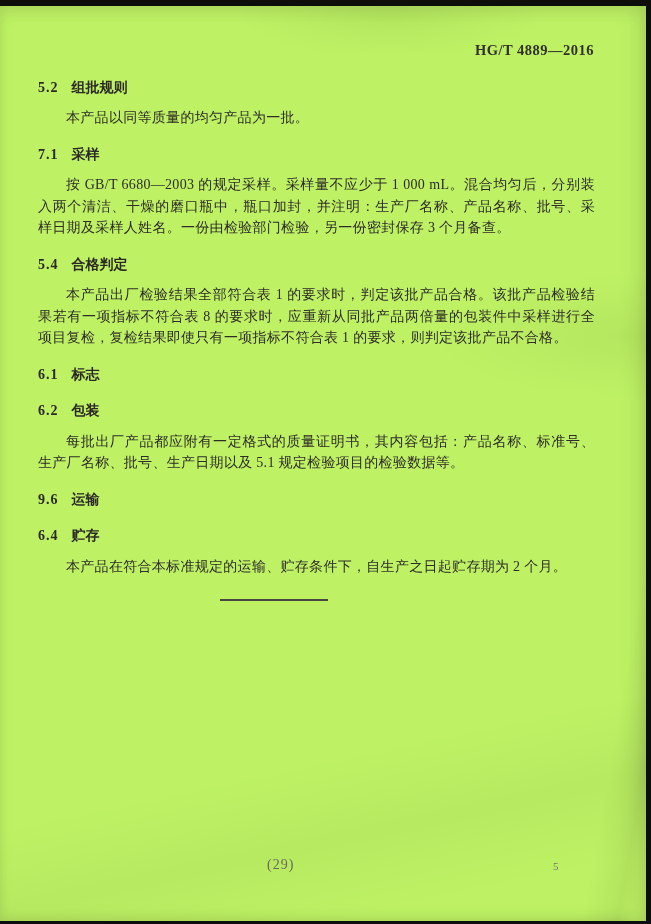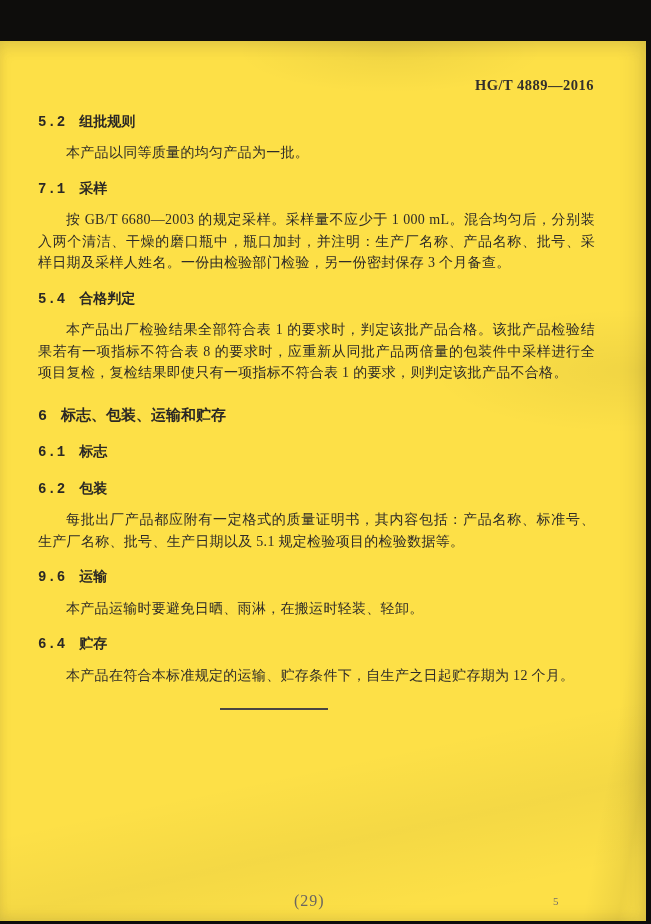--- a/index.html
+++ b/index.html
@@ -7,26 +7,25 @@
     padding: 0;
     width: 651px;
     height: 924px;
     background: #0e0d0c;            
     overflow: hidden;
     font-family: "Liberation Serif", "DejaVu Serif", serif;
   }
   .paper {
     position: absolute;
     left: 0; top: 6px; right: 5px; bottom: 3px;
-    background: #fde047;
+    background: #bef264;
     box-shadow:
       inset -10px 0 18px rgba(60,55,50,0.10),
       inset 0 8px 14px rgba(60,55,50,0.07),
       inset 0 -4px 10px rgba(60,55,50,0.06);
-    margin-top: 35px;
   }
   
   .paper::before {
     content: "";
     position: absolute; inset: 0;
     pointer-events: none;
     background:
       linear-gradient(100deg, rgba(0,0,0,0) 92%, rgba(0,0,0,0.06) 96.5%, rgba(0,0,0,0) 99%),
       radial-gradient(220px 60px at 390px 10px, rgba(0,0,0,0.05), rgba(0,0,0,0) 70%),
       radial-gradient(300px 90px at 640px 330px, rgba(0,0,0,0.05), rgba(0,0,0,0) 70%),
@@ -43,21 +42,21 @@
   .std-ref {
     text-align: right;
     font-weight: bold;
     font-size: 14.5px;
     letter-spacing: 0.5px;
     color: #33302c;
     padding-right: 1px;
     margin-bottom: 12px;
   }
   h3.sec, h2.chap {
-    font-family: Liberation Mono, monospace;
+    font-family: Liberation Serif, serif;
     font-weight: bold;
     color: #2b2825;
     margin: 15px 0 9px 0;
   }
   h3.sec  { font-size: 14px; }
   h2.chap { font-size: 15px; margin-top: 22px; margin-bottom: 12px; }
   .sec-num { margin-right: 13px; letter-spacing: 1px; }
   p.para {
     margin: 0 0 1.5px 0;
     text-indent: 2em;
@@ -65,22 +64,22 @@
     letter-spacing: 0.3px;
   }
   .end-rule {
     width: 108px;
     border-top: 2px solid #4a4642;
     margin: 22px 0 0 182px;
     height: 0;
   }
   .footer-center {
     position: absolute;
-    left: 294px; top: 851px;
-    font-size: 16px;
+    left: 267px; top: 851px;
+    font-size: 14px;
     color: #6b6660;
     letter-spacing: 1px;
   }
   .footer-page {
     position: absolute;
     left: 553px; top: 854px;
     font-size: 11px;
     color: #76716a;
   }
 </style>
@@ -90,27 +89,25 @@
 <div class="paper">
   <div class="content">
     <div class="std-ref">HG/T 4889—2016</div>
     <div>
         <h3 class="sec"><span class="sec-num">5.2</span><span>组批规则</span></h3>
         <p class="para">本产品以同等质量的均匀产品为一批。</p>
         <h3 class="sec"><span class="sec-num">7.1</span><span>采样</span></h3>
         <p class="para">按 GB/T 6680—2003 的规定采样。采样量不应少于 1 000 mL。混合均匀后，分别装入两个清洁、干燥的磨口瓶中，瓶口加封，并注明：生产厂名称、产品名称、批号、采样日期及采样人姓名。一份由检验部门检验，另一份密封保存 3 个月备查。</p>
         <h3 class="sec"><span class="sec-num">5.4</span><span>合格判定</span></h3>
         <p class="para">本产品出厂检验结果全部符合表 1 的要求时，判定该批产品合格。该批产品检验结果若有一项指标不符合表 8 的要求时，应重新从同批产品两倍量的包装件中采样进行全项目复检，复检结果即使只有一项指标不符合表 1 的要求，则判定该批产品不合格。</p>
-        <h2 class="chap"><span class="sec-num">6</span><span>标志、包装、运输和贮存</span></h2>
         <h3 class="sec"><span class="sec-num">6.1</span><span>标志</span></h3>
         <h3 class="sec"><span class="sec-num">6.2</span><span>包装</span></h3>
         <p class="para">每批出厂产品都应附有一定格式的质量证明书，其内容包括：产品名称、标准号、生产厂名称、批号、生产日期以及 5.1 规定检验项目的检验数据等。</p>
         <h3 class="sec"><span class="sec-num">9.6</span><span>运输</span></h3>
-        <p class="para">本产品运输时要避免日晒、雨淋，在搬运时轻装、轻卸。</p>
         <h3 class="sec"><span class="sec-num">6.4</span><span>贮存</span></h3>
-        <p class="para">本产品在符合本标准规定的运输、贮存条件下，自生产之日起贮存期为 12 个月。</p>
+        <p class="para">本产品在符合本标准规定的运输、贮存条件下，自生产之日起贮存期为 2 个月。</p>
         <div class="end-rule"></div>
       </div>
   </div>
 
   <div class="footer-center">(29)</div>
   <div class="footer-page">5</div>
 </div>
 
 </body></html>

